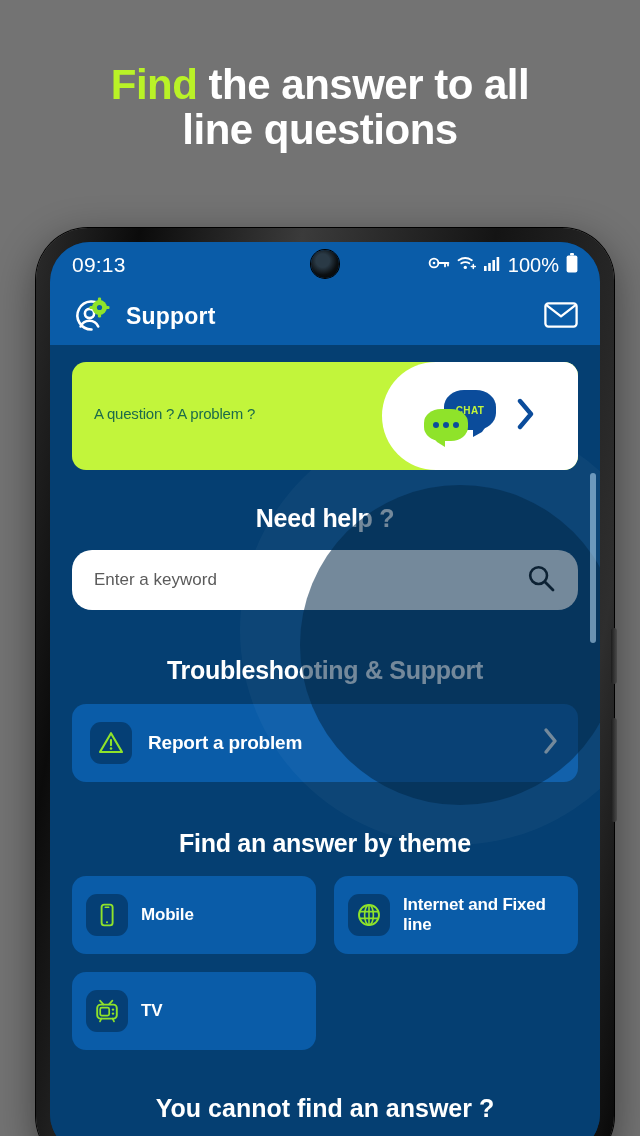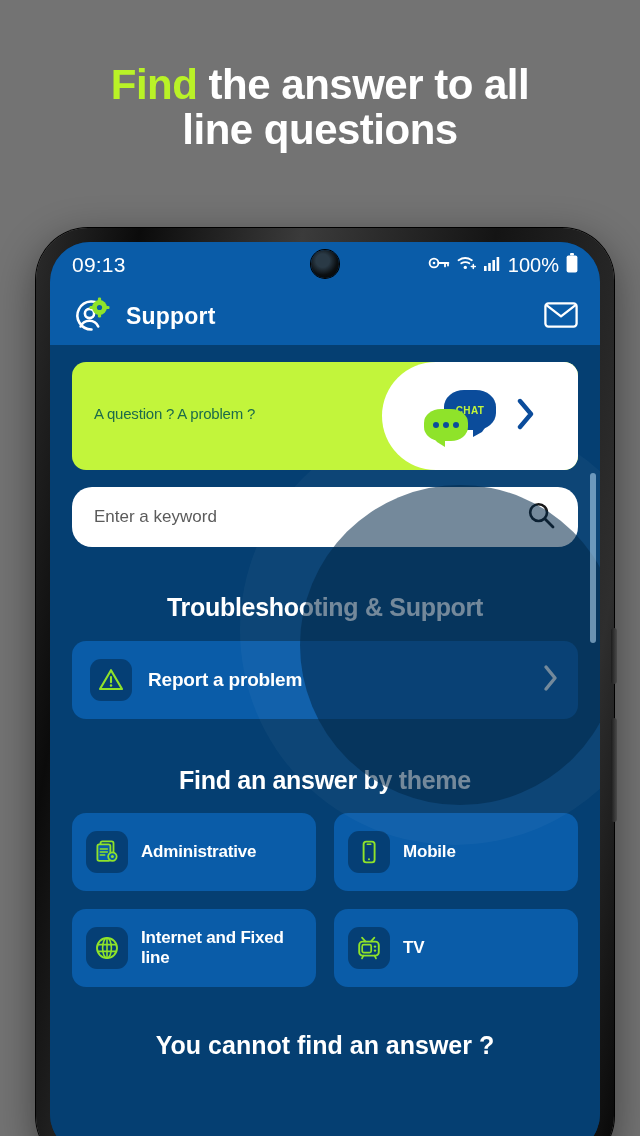--- a/index.html
+++ b/index.html
@@ -351,20 +351,21 @@
                 </span>
             </span>
             <span>
               <svg width="20" height="32" viewBox="0 0 20 32">
                   <path d="M4 3 15 16 4 29" fill="none" stroke="#0B4C9B" stroke-width="4.4" stroke-linecap="round" stroke-linejoin="round"></path>
                 </svg>
             </span>
           </div>
         </div>
 
+        <div class="sect-title nh">Need help ?</div>
 
         <div class="search">
           <input class="search-input" type="text" placeholder="Enter a keyword" style="">
           <span>
             <svg width="30" height="30" viewBox="0 0 30 30">
                 <circle cx="12.6" cy="12.6" r="8.4" fill="none" stroke="#111" stroke-width="2.6"></circle>
                 <path d="M18.8 18.8 27 27" stroke="#111" stroke-width="2.8" stroke-linecap="round"></path>
               </svg>
           </span>
         </div>
@@ -384,34 +385,20 @@
             <svg width="18" height="28" viewBox="0 0 18 28">
                 <path d="M4 3 13 14 4 25" fill="none" stroke="#fff" stroke-width="3.4" stroke-linecap="round" stroke-linejoin="round"></path>
               </svg>
           </span>
         </div>
 
         <div class="sect-title ft">Find an answer by theme</div>
 
         <div class="grid">
 
-          <div class="tile">
-            <span class="icon-tile">
-              <svg width="26" height="26" viewBox="0 0 26 26">
-                <rect x="6.5" y="2.4" width="13" height="16.4" rx="1.8" fill="none" stroke="#8FE32A" stroke-width="1.8"></rect>
-                <rect x="3.4" y="5.4" width="13" height="16.4" rx="1.8" fill="#0A5CA8" stroke="#8FE32A" stroke-width="1.8"></rect>
-                <path d="M6.3 10h7M6.3 13h7M6.3 16h4.4" stroke="#8FE32A" stroke-width="1.6" stroke-linecap="round"></path>
-                <g transform="translate(18.4,17.6)">
-                    <circle r="4.3" fill="#0A5CA8" stroke="#8FE32A" stroke-width="1.7"></circle>
-                    <circle r="1.5" fill="#8FE32A"></circle>
-                  </g>
-              </svg>
-            </span>
-            <span class="tile-label">Administrative</span>
-          </div>
 
           <div class="tile">
             <span class="icon-tile">
               <svg width="26" height="26" viewBox="0 0 26 26">
                   <rect x="7.6" y="2.6" width="11" height="20.8" rx="2.6" fill="none" stroke="#8FE32A" stroke-width="1.9"></rect>
                   <path d="M11.2 5.3h3.6" stroke="#8FE32A" stroke-width="1.5" stroke-linecap="round"></path>
                   <circle cx="13" cy="20.2" r="1.05" fill="#8FE32A"></circle>
                 </svg>
             </span>
             <span class="tile-label">Mobile</span>

